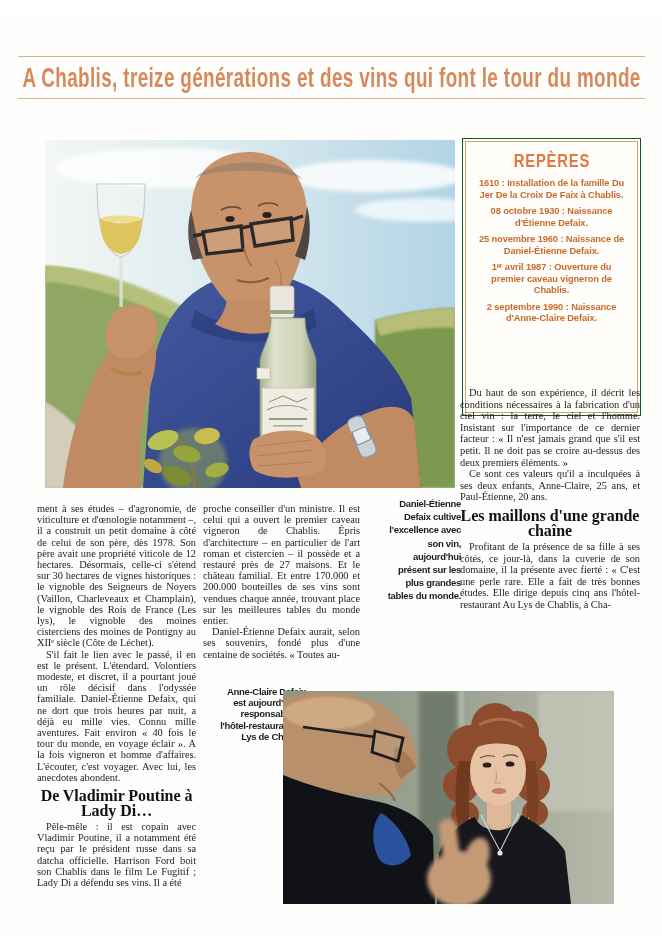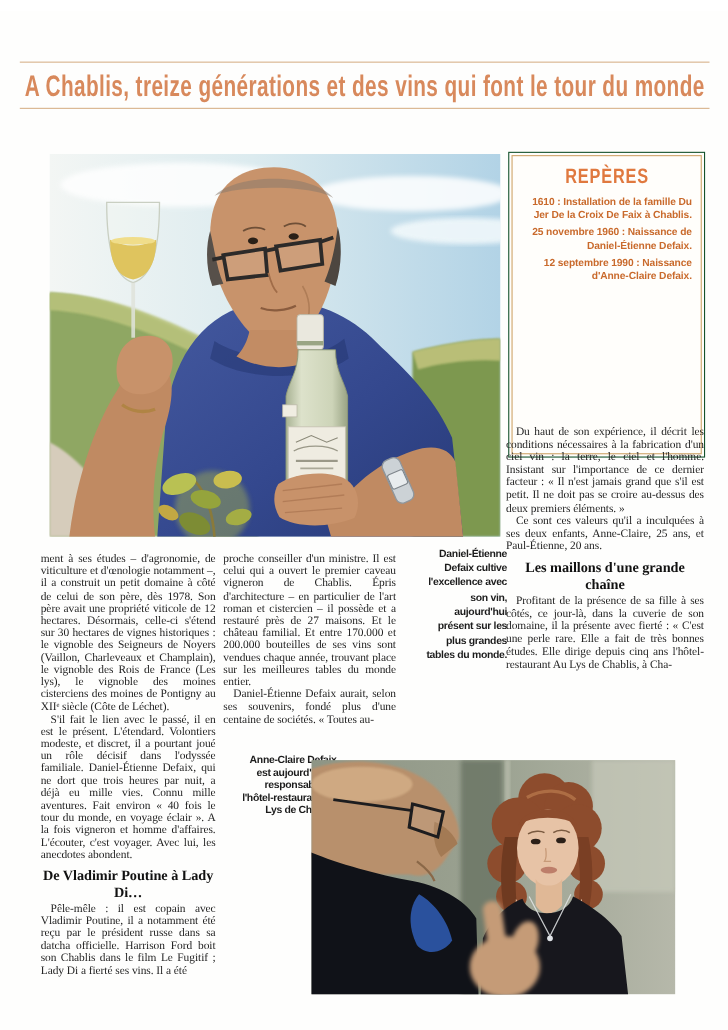--- a/index.html
+++ b/index.html
@@ -39,33 +39,33 @@
   }
   .reperes-title .condense{
     display:inline-block;transform:scaleX(0.78);transform-origin:center;
     font-family:"Liberation Sans",sans-serif;font-weight:700;
     font-size:19px;letter-spacing:1px;color:#e0793f;
   }
   .reperes ul{list-style:none;margin:0;padding:0;}
   .reperes li{
     font-family:"Liberation Sans",sans-serif;font-weight:700;
     font-size:9.3px;line-height:11.5px;letter-spacing:-0.1px;
-    color:#c96a2c;margin:0 0 5px;text-align:right;
+    color:#c96a2c;margin:0 0 5px;
   }
   
   .col{position:absolute;text-align:justify;
     font-size:10.4px;line-height:11.2px;letter-spacing:-0.05px;}
   #col1{left:37px;top:493px;width:159px;}
   #col2{left:203px;top:493px;width:157px;}
   #col3{left:460px;top:377px;width:180px;line-height:11.6px;}
   .col p{margin:0;}
   .col p.ind{text-indent:9px;}
   .col h3{
     margin:5px 0 3px;text-align:center;
-    font-size:13px;line-height:15px;font-weight:700;color:#111;
+    font-size:16px;line-height:15px;font-weight:700;color:#111;
     text-indent:0;
   }
   .ital{}
   
   .caption{
     position:absolute;font-family:"Liberation Sans",sans-serif;
     font-weight:700;color:#1c1c1c;letter-spacing:-0.3px;
   }
   #captionDaniel{left:387px;top:487px;width:74px;font-size:9.5px;line-height:13.2px;text-align:right;}
   #captionAnne{left:216px;top:676px;width:90px;font-size:9.5px;line-height:11.2px;text-align:right;}
@@ -199,31 +199,33 @@
     </g>
   </svg>
 
   <aside class="reperes">
     <div class="reperes-inner">
       <div class="reperes-title">
         <span class="condense">REPÈRES</span>
       </div>
       <ul>
         <li>1610 : Installation de la famille Du Jer De la Croix De Faix à Chablis.</li>
+        <li>08 octobre 1930 : Naissance d'Étienne Defaix.</li>
         <li>25 novembre 1960 : Naissance de Daniel-Étienne Defaix.</li>
-        <li>12 septembre 1990 : Naissance d'Anne-Claire Defaix.</li>
+        <li>1ᵉʳ avril 1987 : Ouverture du premier caveau vigneron de Chablis.</li>
+        <li>2 septembre 1990 : Naissance d'Anne-Claire Defaix.</li>
       </ul>
     </div>
   </aside>
 
   <div id="col1" class="col">
     <p>ment à ses études – d'agronomie, de viticulture et d'œnologie notamment –, il a construit un petit domaine à côté de celui de son père, dès 1978. Son père avait une propriété viticole de 12 hectares. Désormais, celle-ci s'étend sur 30 hectares de vignes historiques : le vignoble des Seigneurs de Noyers (Vaillon, Charleveaux et Champlain), le vignoble des Rois de France (Les lys), le vignoble des moines cisterciens des moines de Pontigny au XIIᵉ siècle (Côte de Léchet).</p>
     <p class="ind">S'il fait le lien avec le passé, il en est le présent. L'étendard. Volontiers modeste, et discret, il a pourtant joué un rôle décisif dans l'odyssée familiale. Daniel-Étienne Defaix, qui ne dort que trois heures par nuit, a déjà eu mille vies. Connu mille aventures. Fait environ « 40 fois le tour du monde, en voyage éclair ». A la fois vigneron et homme d'affaires. L'écouter, c'est voyager. Avec lui, les anecdotes abondent.</p>
     <h3>De Vladimir Poutine à Lady Di…</h3>
-    <p class="ind"><span>Pêle-mêle : il est copain avec Vladimir Poutine, il a notamment été reçu par le président russe dans sa datcha officielle. Harrison Ford boit son Chablis dans le film </span><span class="ital">Le Fugitif</span><span> ; Lady Di a fierté ses vins. Il a été</span></p>
+    <p class="ind"><span>Pêle-mêle : il est copain avec Vladimir Poutine, il a notamment été reçu par le président russe dans sa datcha officielle. Harrison Ford boit son Chablis dans le film </span><span class="ital">Le Fugitif</span><span> ; Lady Di a défendu ses vins. Il a été</span></p>
   </div>
 
   <div id="col2" class="col">
     <p>proche conseiller d'un ministre. Il est celui qui a ouvert le premier caveau vigneron de Chablis. Épris d'architecture – en particulier de l'art roman et cistercien – il possède et a restauré près de 27 maisons. Et le château familial. Et entre 170.000 et 200.000 bouteilles de ses vins sont vendues chaque année, trouvant place sur les meilleures tables du monde entier.</p>
     <p class="ind">Daniel-Étienne Defaix aurait, selon ses souvenirs, fondé plus d'une centaine de sociétés. « Toutes au-</p>
   </div>
 
   <div id="col3" class="col">
     <p class="ind">Du haut de son expérience, il décrit les conditions nécessaires à la fabrication d'un ciel vin : la terre, le ciel et l'homme. Insistant sur l'importance de ce dernier facteur : « Il n'est jamais grand que s'il est petit. Il ne doit pas se croire au-dessus des deux premiers éléments. »</p>
     <p class="ind">Ce sont ces valeurs qu'il a inculquées à ses deux enfants, Anne-Claire, 25 ans, et Paul-Étienne, 20 ans.</p>

